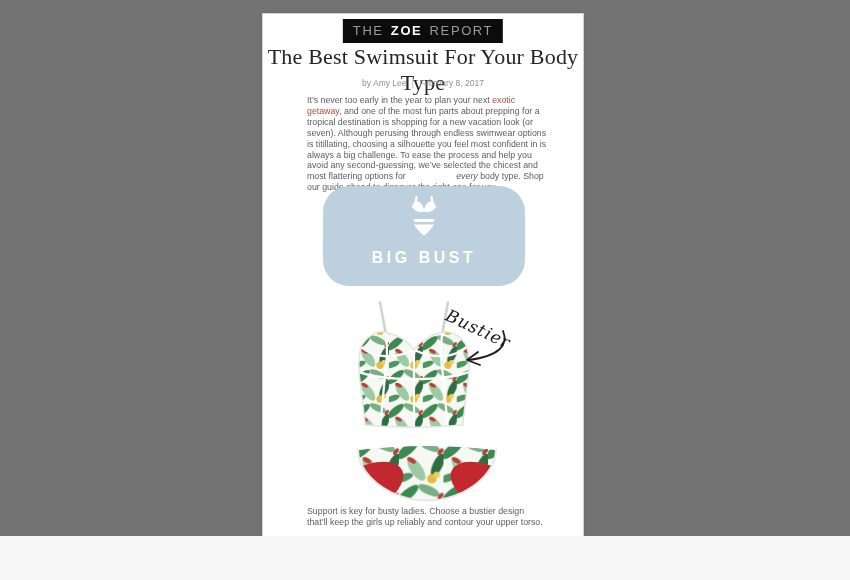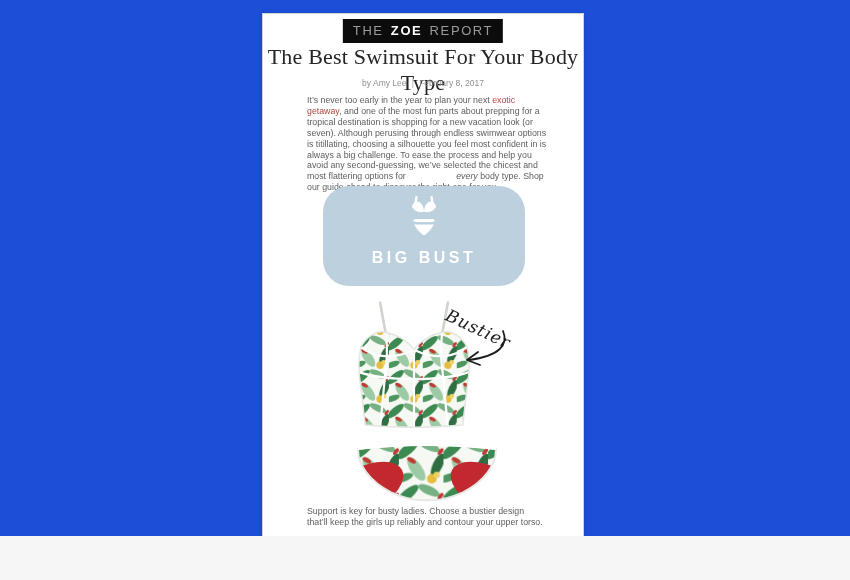--- a/index.html
+++ b/index.html
@@ -1,16 +1,16 @@
 <!DOCTYPE html>
 <html><head>
 <meta charset="utf-8">
 <style>
   html,body{margin:0;padding:0;background:#f6f6f6;font-family:"Liberation Sans",sans-serif;}
-  .canvas{position:relative;width:850px;height:536px;background:#1d4ed8;overflow:hidden;}
+  .canvas{position:relative;width:850px;height:536px;background:#737373;overflow:hidden;}
   .page{position:absolute;left:262px;top:13px;width:322px;height:552px;background:#ffffff;
         border:1px solid #d2d2d2;box-shadow:0 1px 6px rgba(0,0,0,.10);box-sizing:border-box;}
   .logo{position:absolute;left:50%;transform:translateX(-50%);top:5px;background:#0c0c0c;
         padding:4px 10px 5px;white-space:nowrap;letter-spacing:1.6px;font-size:13px;font-weight:700;}
   .logo-dim{color:#9a9a9a;font-weight:400;}
   .logo-bright{color:#ffffff;font-weight:700;padding:0 2px;}
   .title{position:absolute;top:30px;left:0;width:100%;margin:0;text-align:center;
          font-size:22px;font-weight:500;color:#252525;letter-spacing:.2px;font-family:Liberation Serif, serif;}
   .byline{position:absolute;top:63px;left:0;width:100%;text-align:center;font-size:8.5px;color:#8f8f8f;}
   .byline .sep{padding:0 5px;color:#b5b5b5;font-size:10px;}

